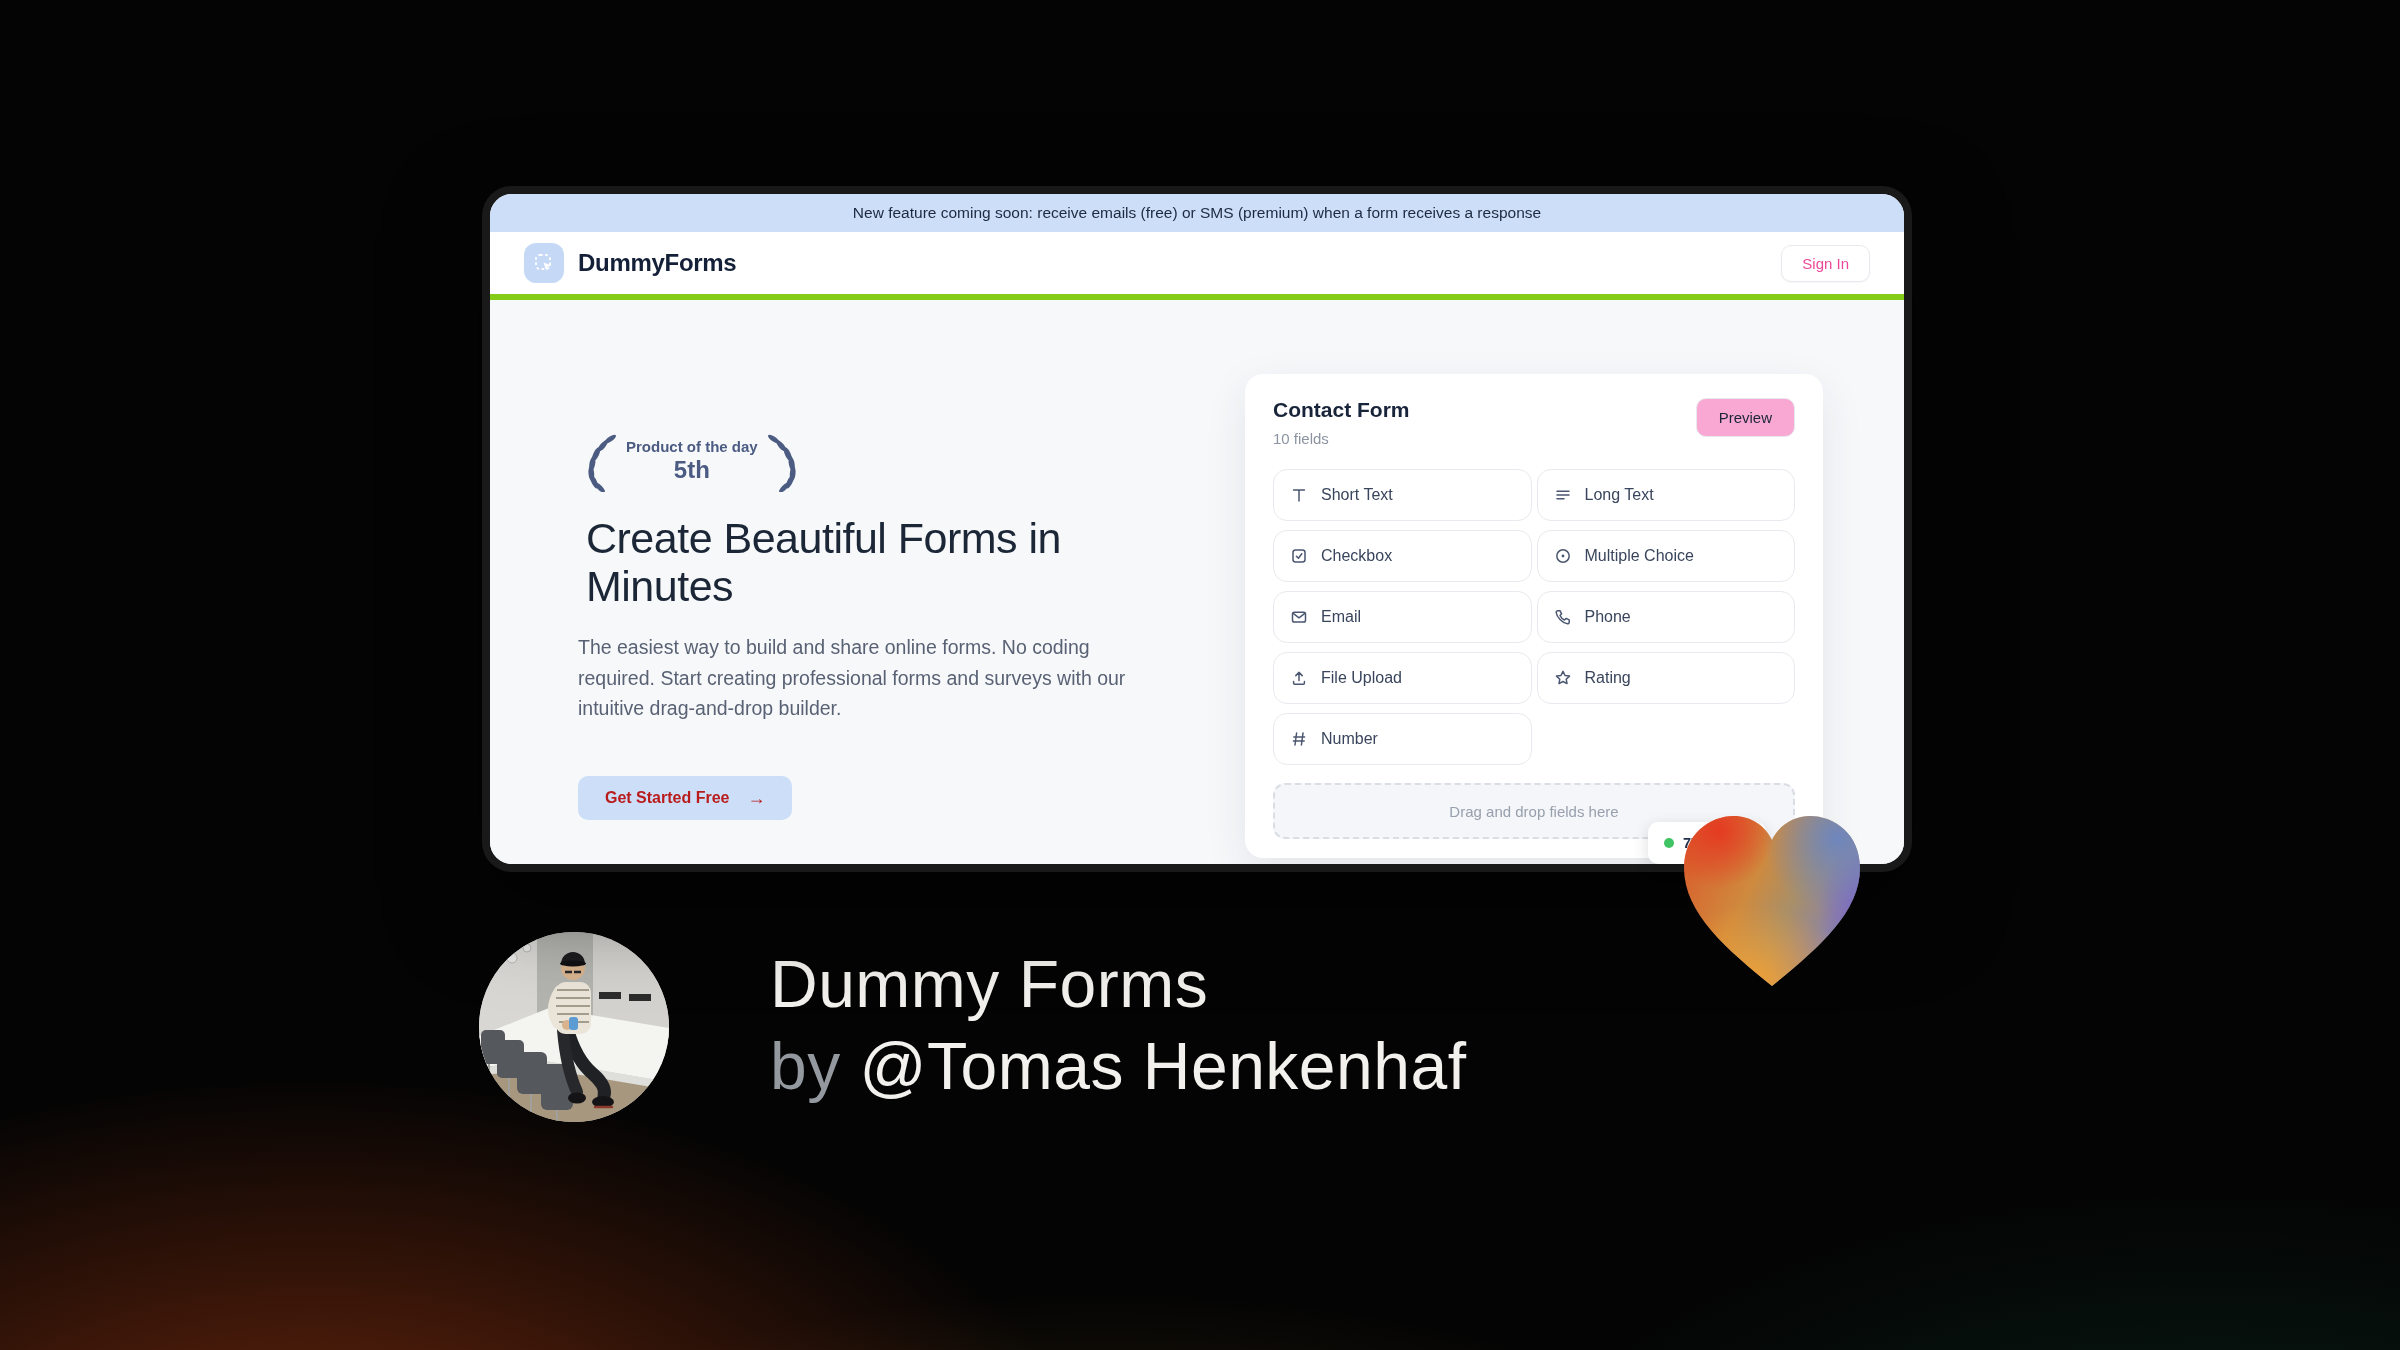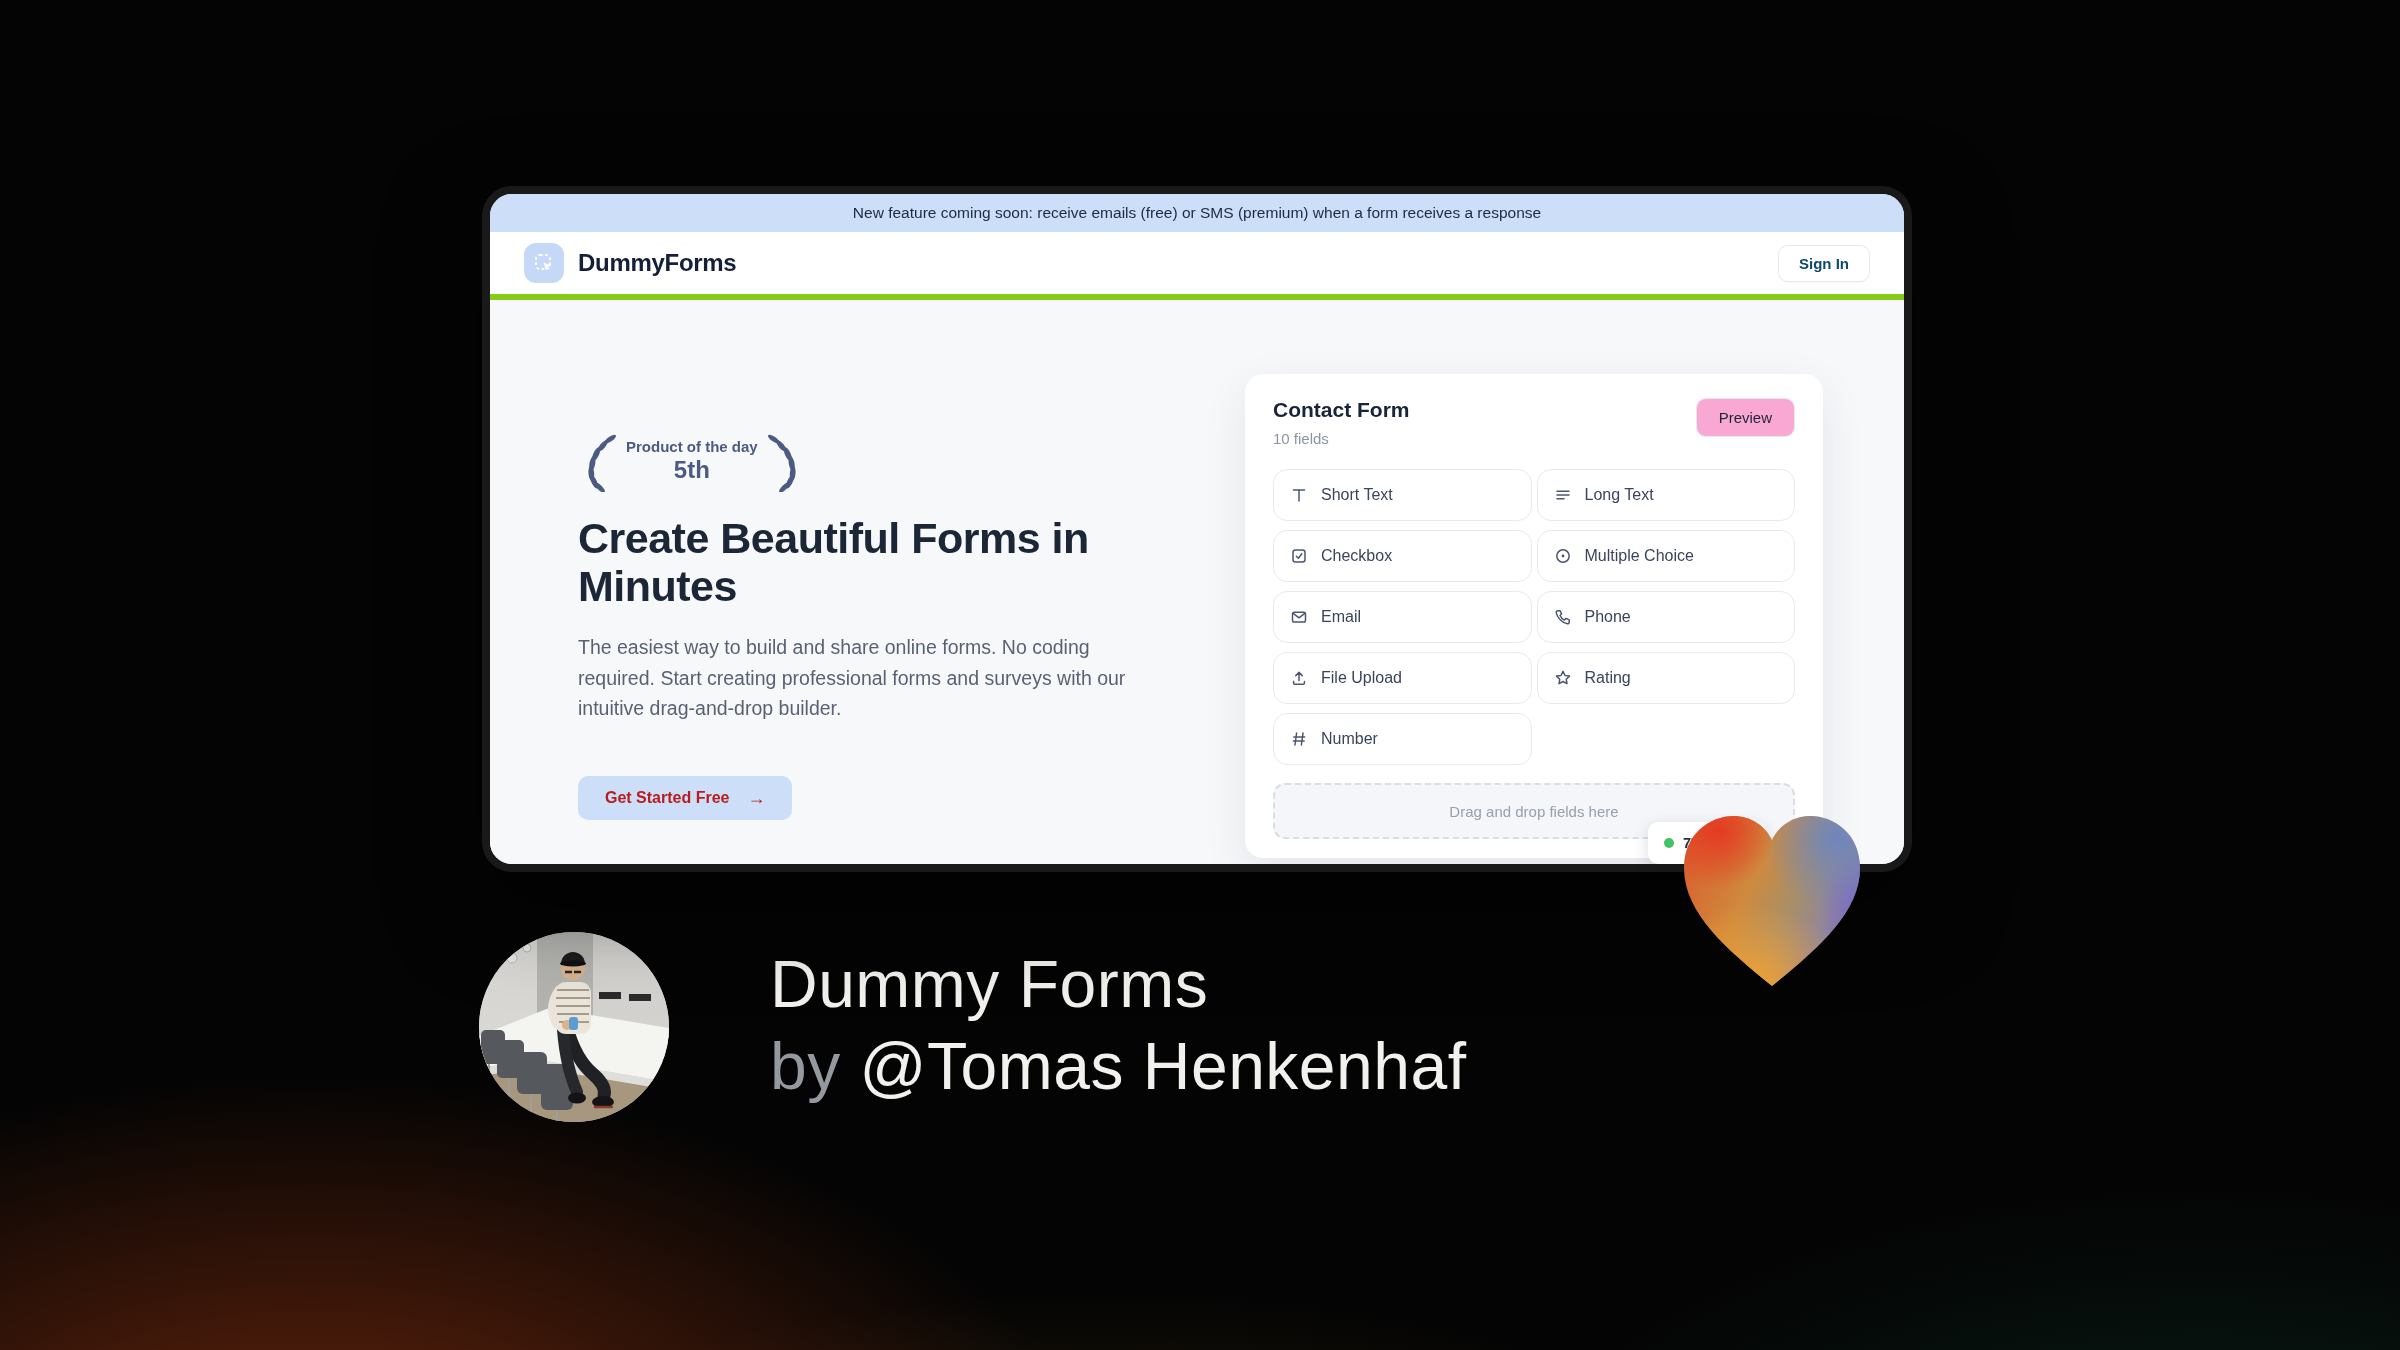--- a/index.html
+++ b/index.html
@@ -15,30 +15,30 @@
            border:8px solid #191919;border-radius:30px;overflow:hidden;
            box-shadow:0 34px 90px rgba(0,0,0,.55);z-index:10;}
   .banner{height:38px;background:#cddef8;display:flex;align-items:center;justify-content:center;
           font-size:15.5px;color:#1d2a40;}
   .hdr{height:62px;background:#ffffff;display:flex;align-items:center;padding:0 34px;gap:14px;
        border-bottom:6px solid #84cc16;}
   .logo{width:40px;height:40px;border-radius:12px;background:#c5d9f7;display:flex;
         align-items:center;justify-content:center;flex:0 0 auto;}
   .brand{font-size:24px;font-weight:700;color:#141f38;letter-spacing:-.3px;}
   .signin{margin-left:auto;background:#fff;border:1px solid #e7e9ee;border-radius:10px;
-          padding:9px 20px;font-size:15px;font-weight:700;color:#0c4a6e;cursor:pointer;
+          padding:9px 20px;font-size:15px;font-weight:400;color:#ec4899;cursor:pointer;
           box-shadow:0 1px 2px rgba(0,0,0,.04);}
   .hero{position:relative;height:569px;background:#f7f8fa;}
   
   .left{position:absolute;left:88px;top:130px;width:578px;}
   .badge{display:flex;align-items:center;gap:8px;color:#4b5b82;width:max-content;}
   .badge-text{text-align:center;}
   .badge-l1{font-size:15px;font-weight:700;}
   .badge-l2{font-size:24px;font-weight:800;margin-top:1px;}
-  .headline{margin:22px 0 0;font-size:43px;line-height:1.12;font-weight:700;color:#1b2637;
+  .headline{margin:22px 8px 0;font-size:43px;line-height:1.12;font-weight:400;color:#1b2637;
             letter-spacing:-.5px;}
   .sub{margin-top:22px;font-size:19.5px;line-height:1.55;color:#596274;}
   .cta{margin-top:34px;display:inline-flex;align-items:center;gap:18px;background:#cddef8;
        color:#b91c1c;font-size:16px;font-weight:600;padding:13px 27px;border-radius:10px;
        border:none;cursor:pointer;}
   .cta .arrow{font-size:18px;line-height:1;}
   
   .builder{position:absolute;left:755px;top:74px;width:578px;height:484px;background:#fff;
            border-radius:18px;box-shadow:0 14px 44px rgba(25,39,70,.09);
            padding:24px 28px;box-sizing:border-box;}

